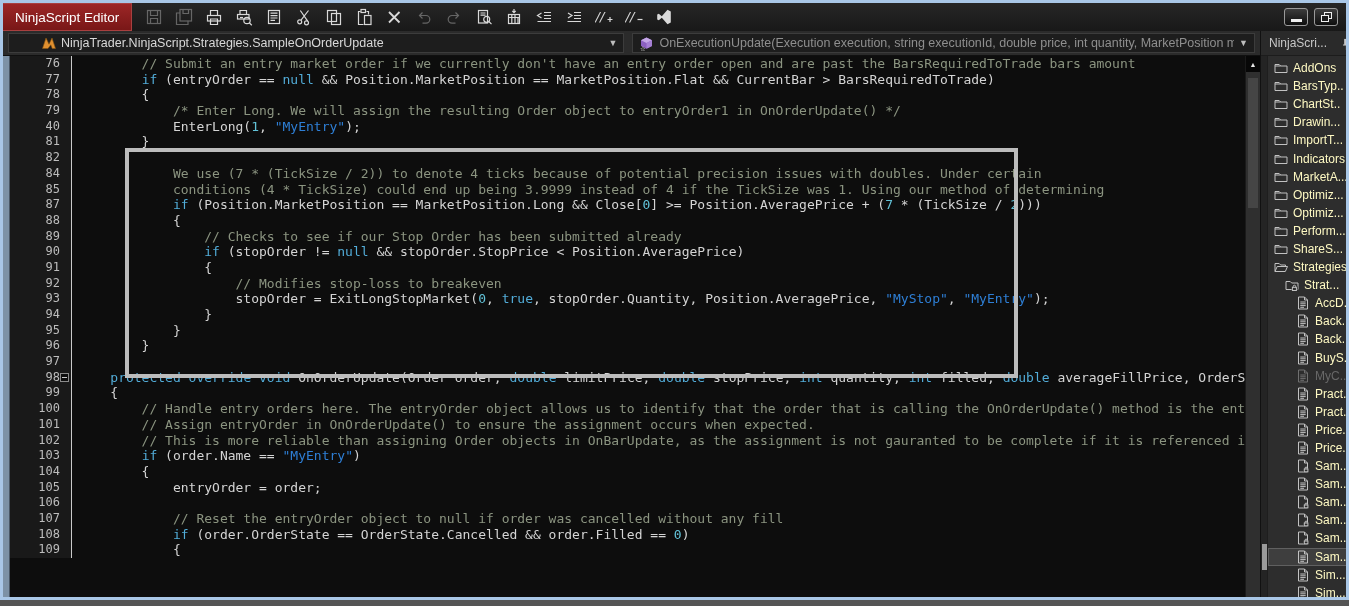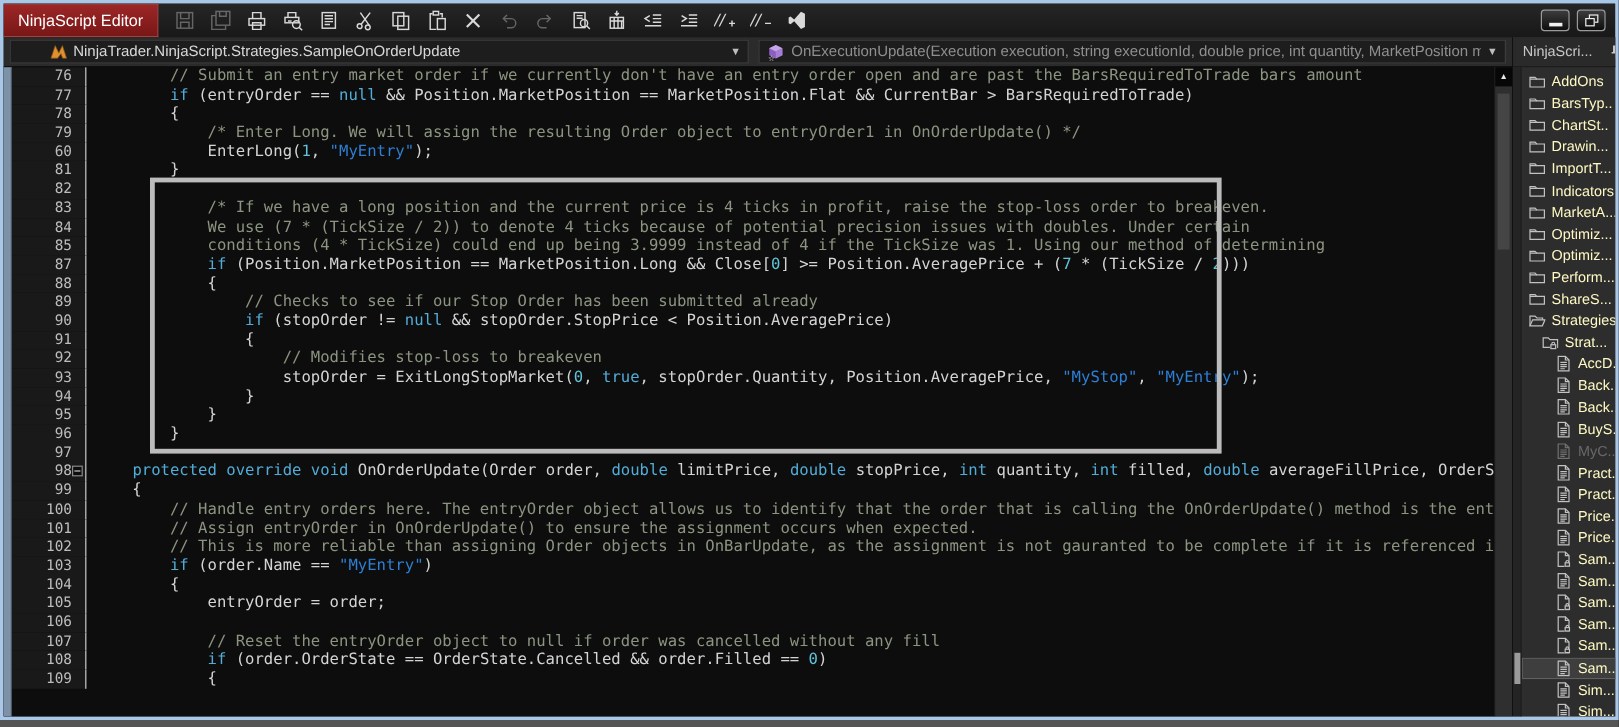--- a/index.html
+++ b/index.html
@@ -257,34 +257,30 @@
             </div>
             <div class="crow">
               <span class="num">78</span>
               <span class="codetext"><span class="tok-p">        {</span></span>
             </div>
             <div class="crow">
               <span class="num">79</span>
               <span class="codetext"><span class="tok-c">            /* Enter Long. We will assign the resulting Order object to entryOrder1 in OnOrderUpdate() */</span></span>
             </div>
             <div class="crow">
-              <span class="num">60</span>
+              <span class="num">40</span>
               <span class="codetext"><span class="tok-p">            EnterLong(</span><span class="tok-n">1</span><span class="tok-p">, </span><span class="tok-s">"MyEntry"</span><span class="tok-p">);</span></span>
             </div>
             <div class="crow">
               <span class="num">81</span>
               <span class="codetext"><span class="tok-p">        }</span></span>
             </div>
             <div class="crow">
               <span class="num">82</span>
               <span class="codetext"></span>
-            </div>
-            <div class="crow">
-              <span class="num">83</span>
-              <span class="codetext"><span class="tok-c">            /* If we have a long position and the current price is 4 ticks in profit, raise the stop-loss order to breakeven.</span></span>
             </div>
             <div class="crow">
               <span class="num">84</span>
               <span class="codetext"><span class="tok-c">            We use (7 * (TickSize / 2)) to denote 4 ticks because of potential precision issues with doubles. Under certain</span></span>
             </div>
             <div class="crow">
               <span class="num">85</span>
               <span class="codetext"><span class="tok-c">            conditions (4 * TickSize) could end up being 3.9999 instead of 4 if the TickSize was 1. Using our method of determining</span></span>
             </div>
             <div class="crow">

